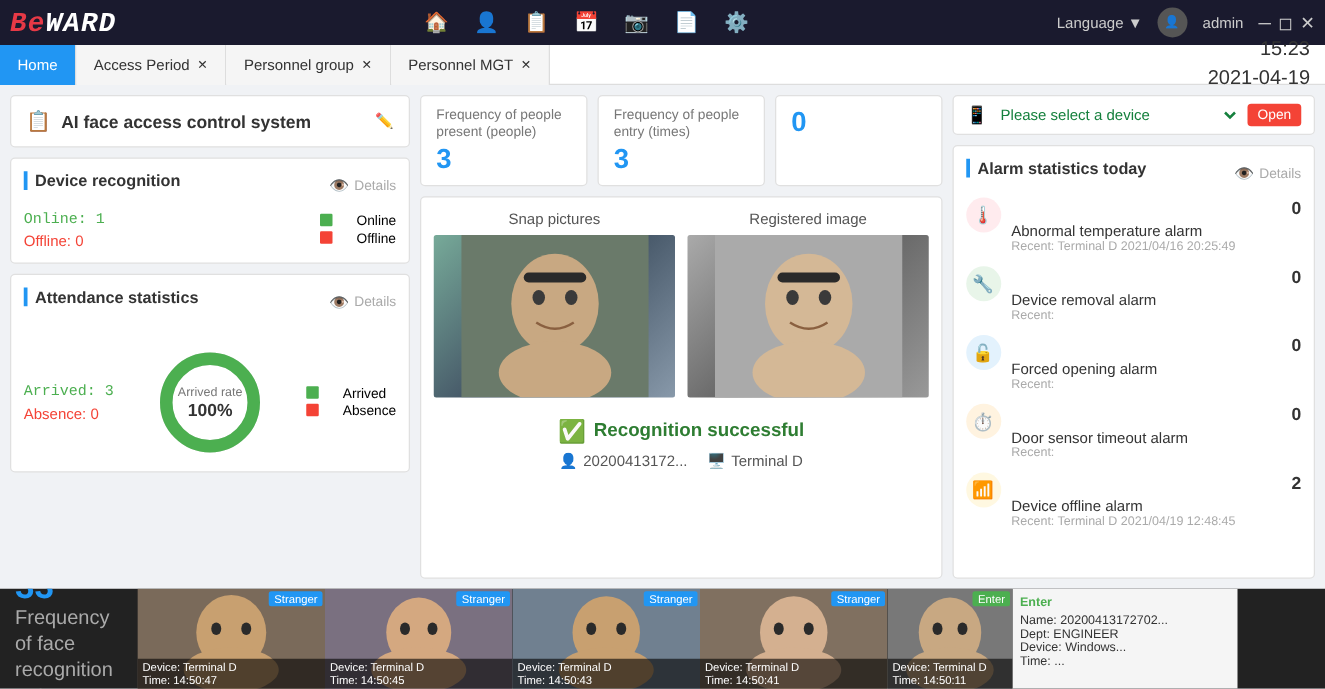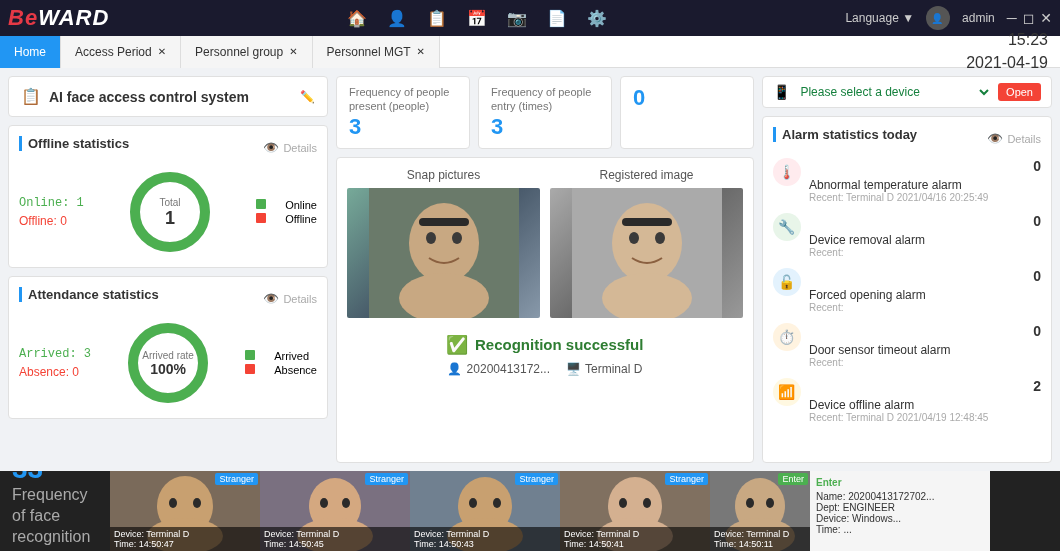--- a/index.html
+++ b/index.html
@@ -14,21 +14,21 @@
       padding: 0 8px;
       gap: 24px;
     }
     .brand-logo {
       color: #e63946;
       font-size: 22px;
       font-weight: 900;
       letter-spacing: 1px;
       font-style: italic;
     }
-    .brand-logo span { color: #fff; }
+    .brand-logo span { color: #fff; font-family: Liberation Mono, monospace; }
     .nav-icons {
       display: flex; gap: 20px; flex: 1; justify-content: center; align-items: center;
     }
     .nav-icon {
       color: #ccc; font-size: 16px; cursor: pointer;
     }
     .nav-icon.active { color: #4fc3f7; }
     .top-right {
       display: flex; align-items: center; gap: 12px; color: #ccc; font-size: 12px;
     }
@@ -215,56 +215,46 @@
   <div class="left-panel">
 
     <div class="card system-header" style="padding:10px 12px;">
       <span class="system-icon">📋</span>
       <span class="system-title">AI face access control system</span>
       <span class="edit-icon">✏️</span>
     </div>
 
     <div class="card">
       <div style="display:flex;align-items:center;justify-content:space-between;margin-bottom:8px;">
-        <div class="stats-title">Offline statistics</div>
+        <div class="stats-title">Device recognition</div>
         <div class="details-link">
           <span style="font-size:13px;">👁️</span>
           <span>Details</span>
         </div>
       </div>
       <div class="stats-row">
         <div class="stats-info">
           <span class="online-text">Online: 1</span>
           <span class="offline-text">Offline: 0</span>
         </div>
-        <div class="donut-container" style="width:90px;height:90px;">
-          <svg width="90" height="90" viewBox="0 0 90 90">
-            <circle cx="45" cy="45" r="35" fill="none" stroke="#e0e0e0" stroke-width="10"></circle>
-            <circle cx="45" cy="45" r="35" fill="none" stroke="#4caf50" stroke-width="10" stroke-dasharray="220 0" stroke-dashoffset="0" transform="rotate(-90 45 45)"></circle>
-          </svg>
-          <div class="donut-label">
-            <span style="font-size:10px;color:#777;">Total</span>
-            <span class="total-num">1</span>
-          </div>
-        </div>
         <div class="legend">
           <div class="legend-item">
             <div class="legend-dot" style="background:#4caf50;"></div>
             <span>Online</span>
           </div>
           <div class="legend-item">
             <div class="legend-dot" style="background:#f44336;"></div>
             <span>Offline</span>
           </div>
         </div>
       </div>
     </div>
 
     <div class="card">
-      <div style="display:flex;align-items:center;justify-content:space-between;margin-bottom:8px;">
+      <div style="display:flex;align-items:center;justify-content:space-between;margin-bottom:24px;">
         <div class="stats-title">Attendance statistics</div>
         <div class="details-link">
           <span style="font-size:13px;">👁️</span>
           <span>Details</span>
         </div>
       </div>
       <div class="stats-row">
         <div class="stats-info">
           <span class="online-text">Arrived: 3</span>
           <span class="offline-text">Absence: 0</span>

